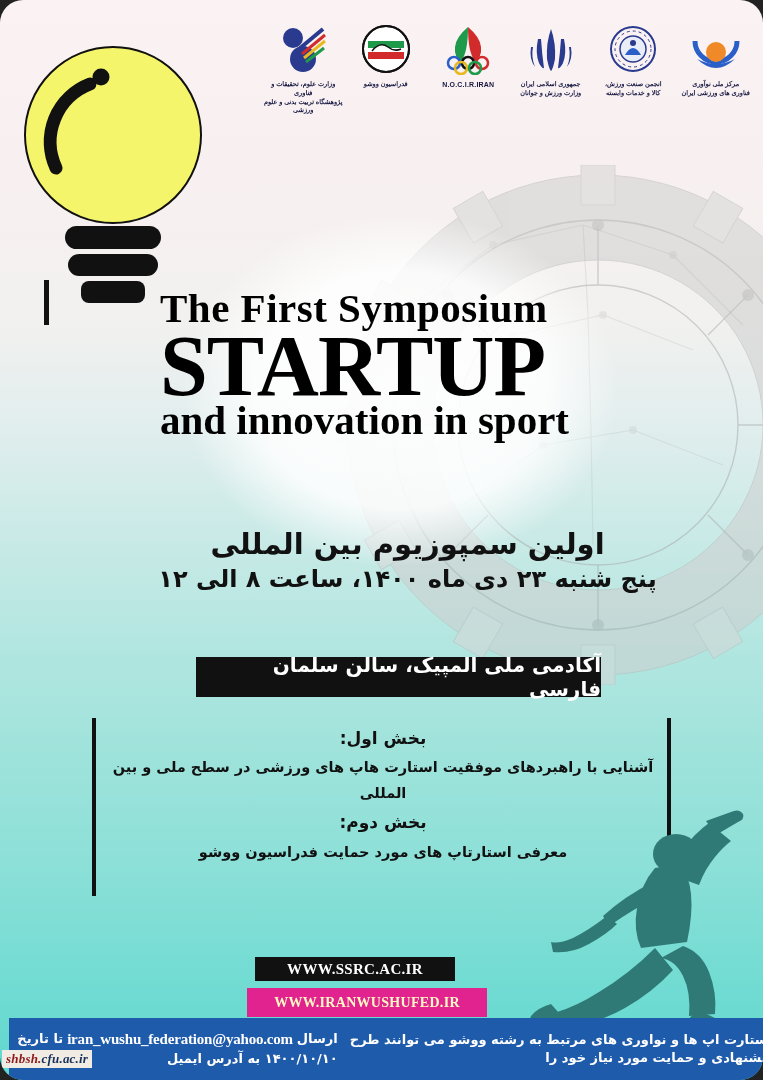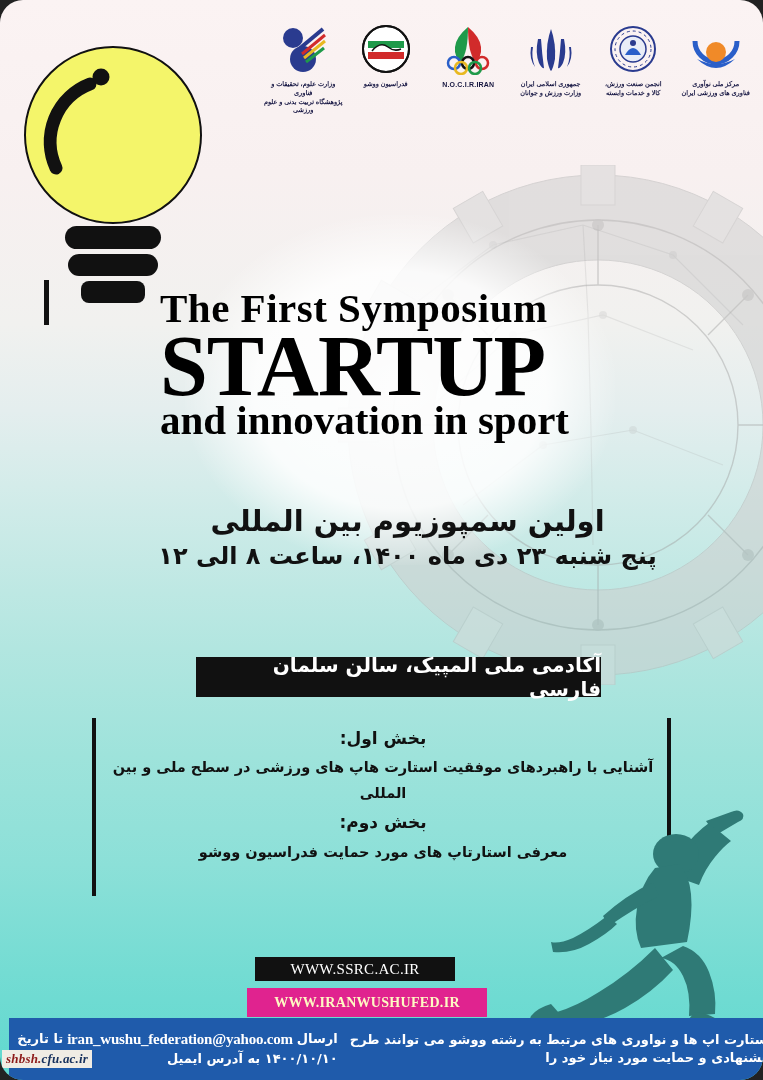--- a/index.html
+++ b/index.html
@@ -48,21 +48,21 @@
   
   .en-title { position:absolute; left:160px; top:288px; width:545px;
               font-family:"Liberation Serif", serif; color:#000; }
   .en-l1 { font-size:41px; font-weight:bold; letter-spacing:.5px; line-height:1; }
   .en-l2 { font-size:86px; font-weight:bold; letter-spacing:-1px; line-height:.92;
            margin-top:-2px; }
   .en-l3 { font-size:41px; font-weight:bold; letter-spacing:0; line-height:1;
            margin-top:-6px; }
 
   
-  .fa-head { position:absolute; left:120px; top:504px; width:575px;
+  .fa-head { position:absolute; left:120px; top:527px; width:575px;
              text-align:center; direction:rtl; color:#111;
              font-family:"DejaVu Sans", sans-serif; }
   .fa-h1 { font-size:29px; font-weight:bold; line-height:1.22; letter-spacing:-.5px; }
   .fa-h2 { font-size:29px; font-weight:bold; line-height:1.22; letter-spacing:-.5px; }
   .fa-h3 { font-size:24px; font-weight:bold; line-height:1.3; margin-top:2px; }
 
   .venue-banner { position:absolute; left:196px; top:657px; width:405px; height:40px;
                   background:#111; color:#fff; display:flex; align-items:center;
                   justify-content:center; direction:rtl; font-size:20px;
                   font-weight:bold; font-family:"DejaVu Sans", sans-serif; }
@@ -75,21 +75,21 @@
   .sec-text  { font-size:14.5px; font-weight:bold; line-height:1.8; }
 
   .vbar { position:absolute; width:4px; background:#111; }
   .vbar.left  { left:92px;  top:718px; height:178px; }
   .vbar.right { right:92px; top:718px; height:178px; }
 
   
   .url-black { position:absolute; left:255px; top:957px; width:200px; height:24px;
                background:#111; color:#fff; display:flex; align-items:center;
                justify-content:center; font-family:"Liberation Serif", serif;
-               font-weight:normal; font-size:15px; letter-spacing:.3px; }
+               font-weight:bold; font-size:15px; letter-spacing:.3px; }
   .url-pink  { position:absolute; left:247px; top:988px; width:240px; height:29px;
                background:#e0238f; color:#fef9c3; display:flex; align-items:center;
                justify-content:center; font-family:"Liberation Serif", serif;
                font-weight:bold; font-size:14px; letter-spacing:.3px; }
 
   
   .wushu { position:absolute; right:-6px; bottom:44px; width:300px; height:230px;
            pointer-events:none; }
   .wushu svg { width:100%; height:100%; display:block; }
 

